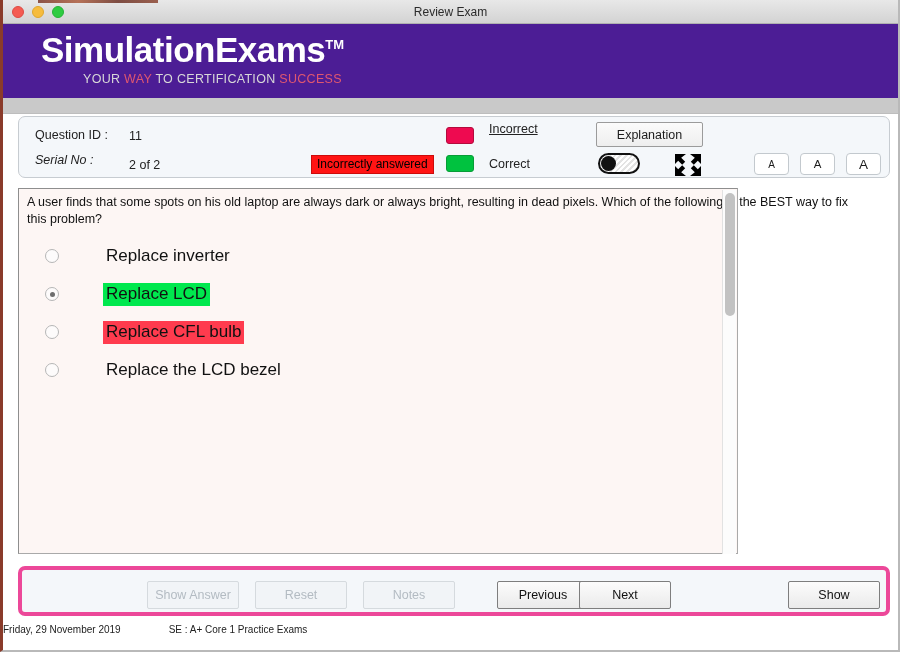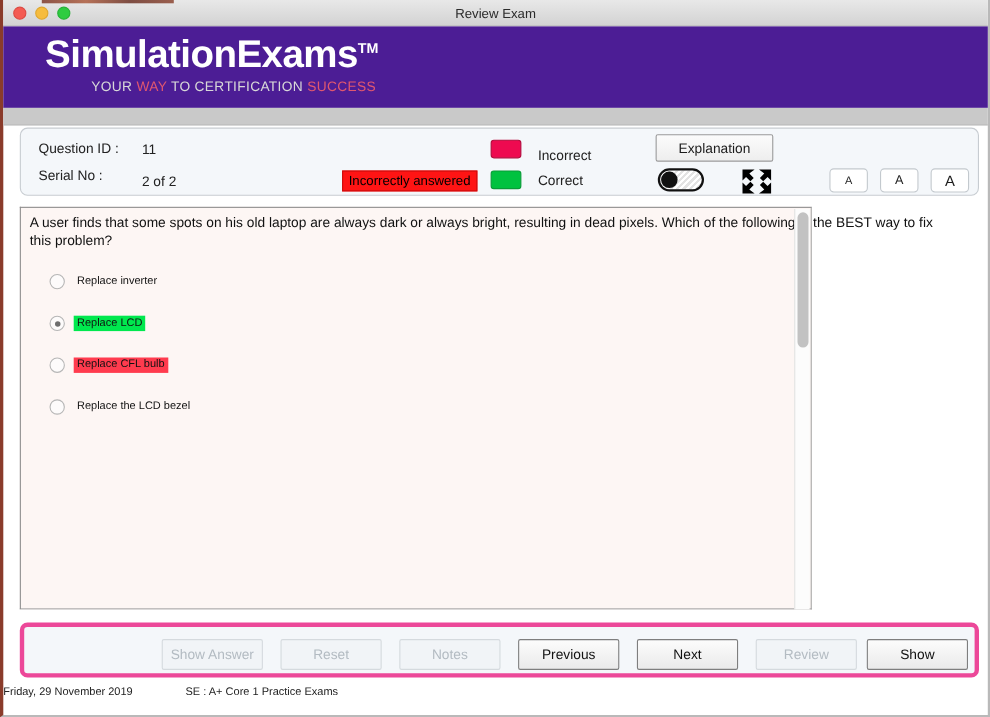--- a/index.html
+++ b/index.html
@@ -107,21 +107,21 @@
     font-size: 12.5px;
     color: #222;
   }
   .val {
     position: absolute;
     font-size: 12.5px;
     color: #222;
   }
   #qid-label   { left: 16px;  top: 11px; }
   #qid-value   { left: 110px; top: 12px; }
-  #serial-label{ left: 16px;  top: 36px; }
+  #serial-label{ left: 16px;  top: 36px; font-style: italic; }
   #serial-value{ left: 110px; top: 41px; }
 
   .answered-badge {
     position: absolute;
     left: 292px; top: 38px;
     background: #ff1414;
     border: 1px solid #cc0b0b;
     color: #000000;
     font-size: 12px;
     padding: 1px 5px 2px 5px;
@@ -142,21 +142,21 @@
     left: 427px; top: 38px;
     background: #00c23f;
     border: 1px solid #089c37;
   }
   .legend-text {
     position: absolute;
     font-size: 12.5px;
     color: #222;
     left: 470px;
   }
-  #legend-incorrect-label { top: 17px; }
+  #legend-incorrect-label { top: 5px; text-decoration: underline; }
   #legend-correct-label   { top: 40px; }
 
   .explanation-btn {
     position: absolute;
     left: 577px; top: 5px;
     width: 107px; height: 25px;
     background: linear-gradient(#fbfbfb,#eeeeee);
     border: 1px solid #9b9b9b;
     border-radius: 2px;
     font-size: 12.5px;
@@ -245,23 +245,24 @@
   }
   .radio.checked::after {
     content: "";
     position: absolute;
     left: 4px; top: 4px;
     width: 5px; height: 5px;
     border-radius: 50%;
     background: #6e6e6e;
   }
   .option-label {
-    font-size: 10px;
+    font-size: 17px;
     color: #111;
     padding: 1px 3px 2px 3px;
+    margin-left: 36px;
   }
   .option-label.hl-correct   { background: #00e84e; }
   .option-label.hl-incorrect { background: #ff3b4e; }
 
   .scrollbar-track {
     position: absolute;
     right: 1px; top: 1px;
     width: 14px; height: 364px;
     background: #fcfcfc;
     border-left: 1px solid #e2e2e2;
@@ -301,21 +302,21 @@
   }
   .bar-btn.disabled {
     background: #f1f4f7;
     border: 1px solid #d5dade;
     color: #b3bbc2;
     cursor: default;
   }
   #btn-show-answer { left: 125px; }
   #btn-reset       { left: 233px; }
   #btn-notes       { left: 341px; }
-  #btn-previous    { left: 449px; }
+  #btn-previous    { left: 475px; }
   #btn-next        { left: 557px; }
   #btn-review      { left: 665px; }
   #btn-close       { left: 766px; }
 
   
   .footer {
     position: absolute;
     left: 0; top: 624px;
     width: 898px;
     display: flex;
@@ -407,21 +408,20 @@
       <div class="scrollbar-thumb"></div>
     </div>
   </div>
 
   <div class="button-bar">
     <button class="bar-btn disabled" id="btn-show-answer" disabled="disabled">Show Answer</button>
     <button class="bar-btn disabled" id="btn-reset" disabled="disabled">Reset</button>
     <button class="bar-btn disabled" id="btn-notes" disabled="disabled">Notes</button>
     <button class="bar-btn enabled" id="btn-previous">Previous</button>
     <button class="bar-btn enabled" id="btn-next">Next</button>
-    <button class="bar-btn disabled" id="btn-review" disabled="disabled">Review</button>
     <button class="bar-btn enabled" id="btn-close">Show</button>
   </div>
 
   <div class="footer">
     <span>Friday, 29 November 2019</span>
     <span>SE : A+ Core 1 Practice Exams</span>
   </div>
 
 </div>
 

